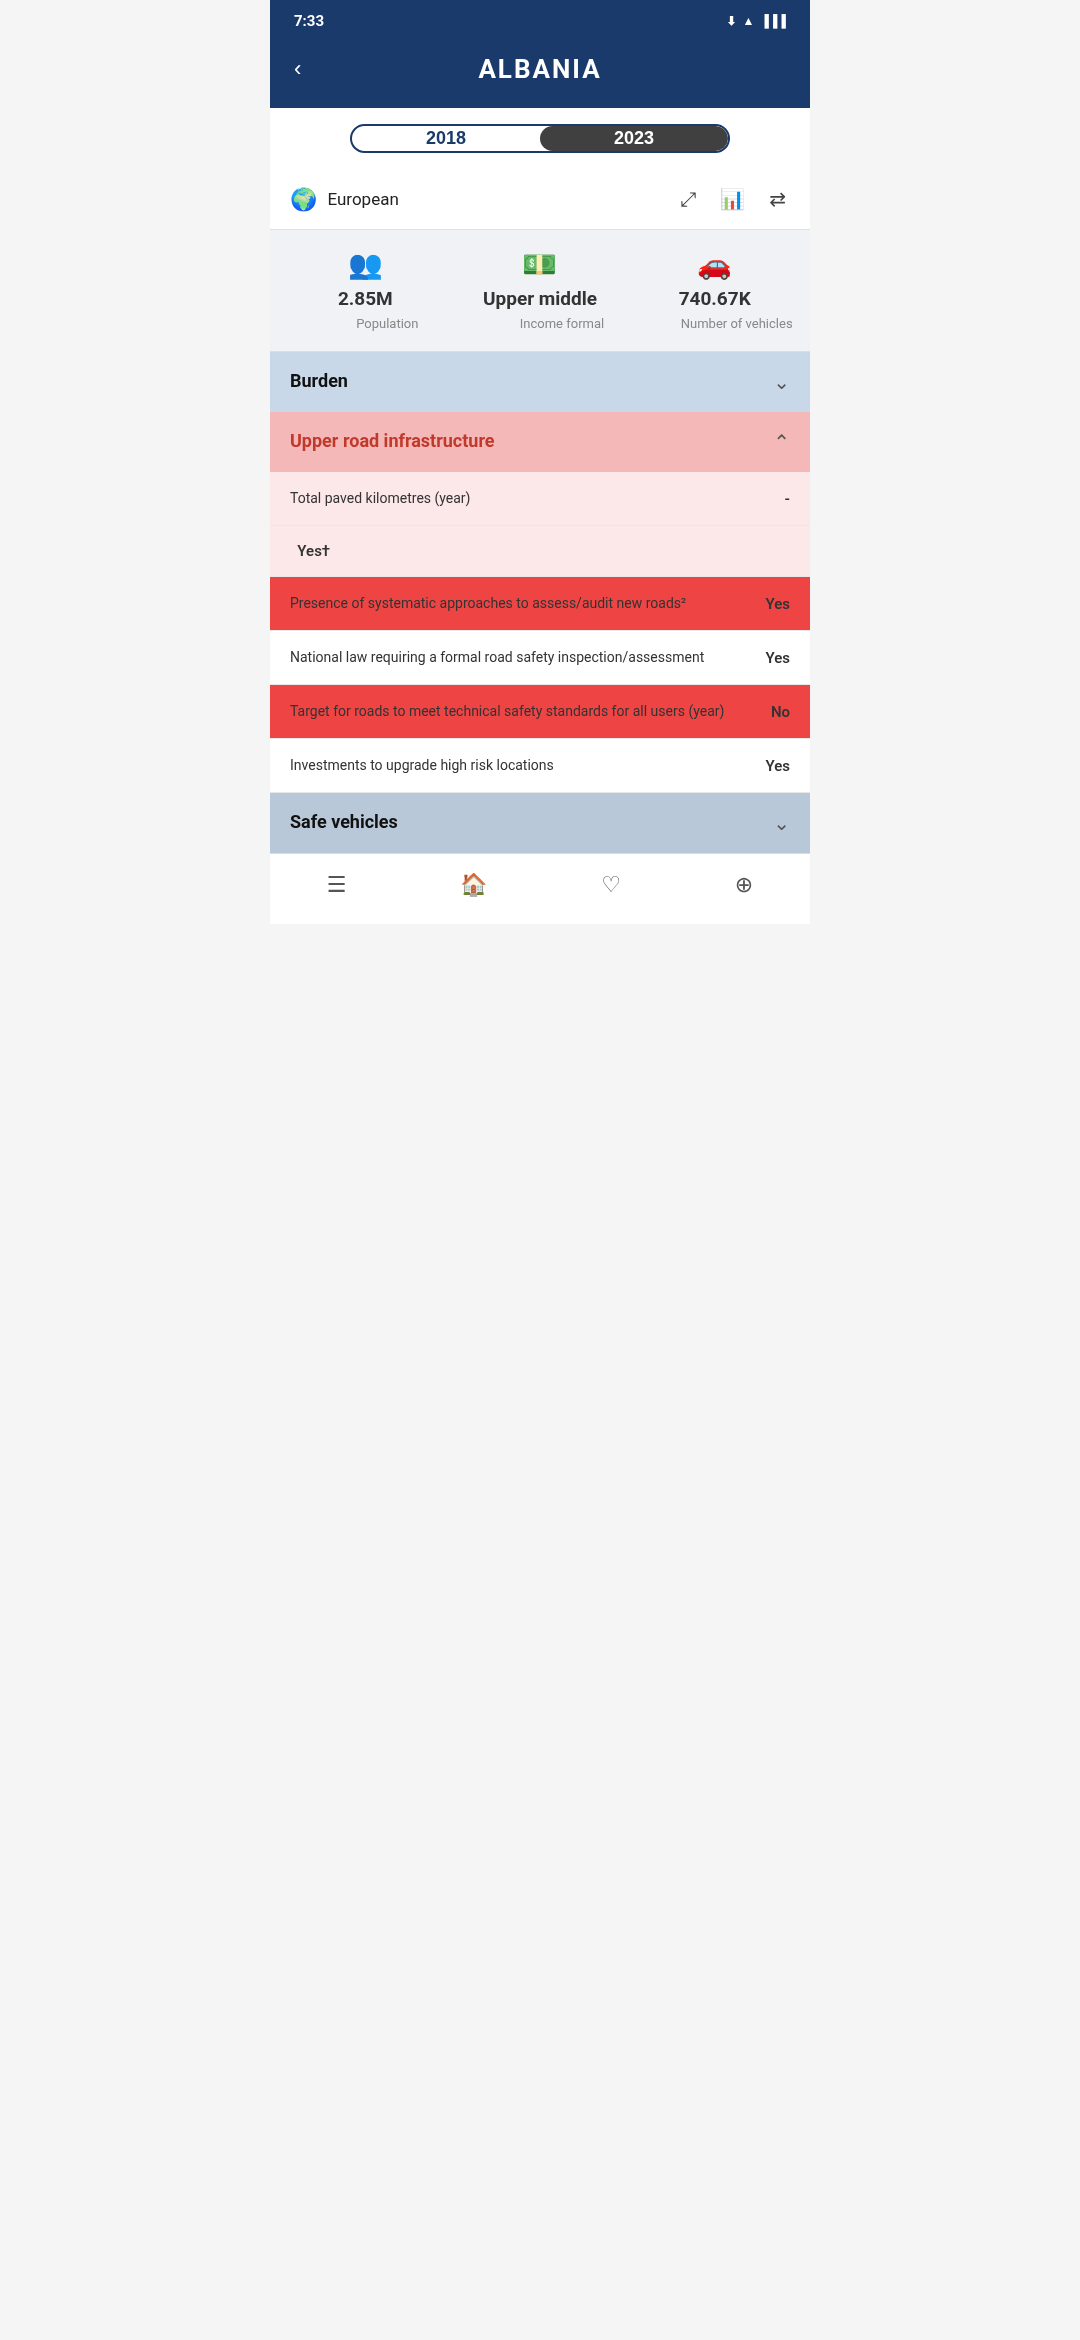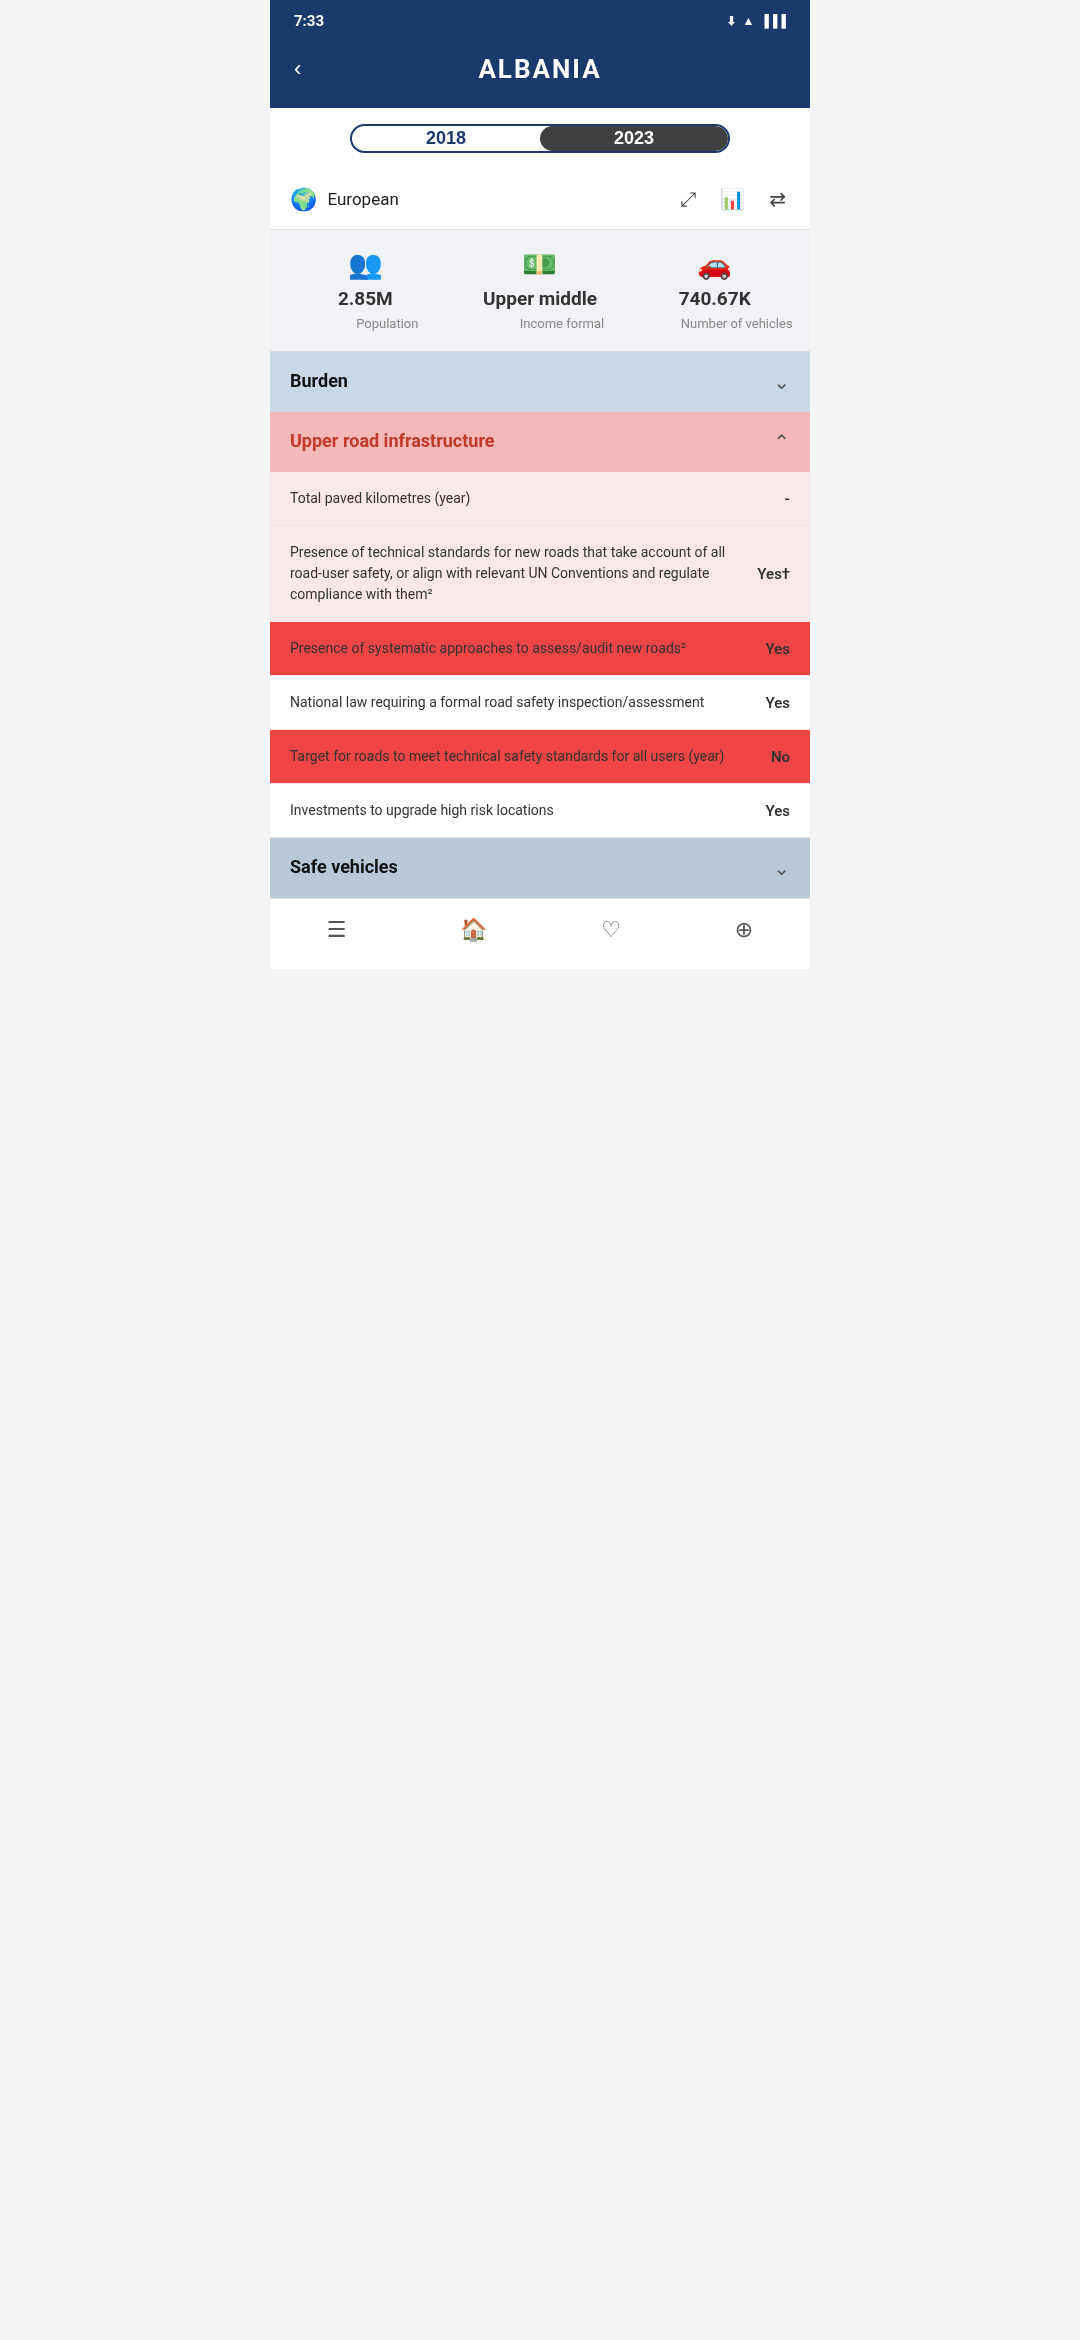--- a/index.html
+++ b/index.html
@@ -282,21 +282,20 @@
   <span class="section-title safe-road">Upper road infrastructure</span>
   <span class="chevron">⌃</span>
 </div>
 
 <div class="data-row pink">
   <span class="data-label">Total paved kilometres (year)</span>
   <span class="data-value">-</span>
 </div>
 
 <div class="data-row pink">
-  <span class="data-label">Presence of technical standards for new roads that take account of all road-user safety, or align with relevant UN Conventions and regulate compliance with them²</span>
   <span class="data-value">Yes†</span>
 </div>
 
 <div class="data-row alt">
   <span class="data-label">Presence of systematic approaches to assess/audit new roads²</span>
   <span class="data-value">Yes</span>
 </div>
 
 <div class="data-row">
   <span class="data-label">National law requiring a formal road safety inspection/assessment</span>

